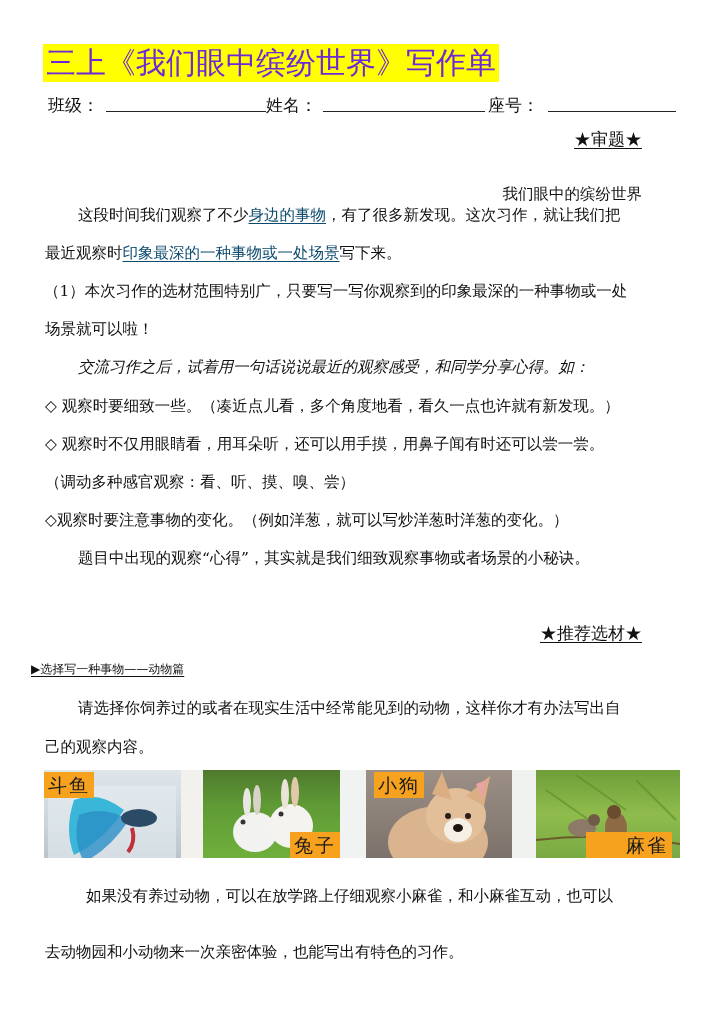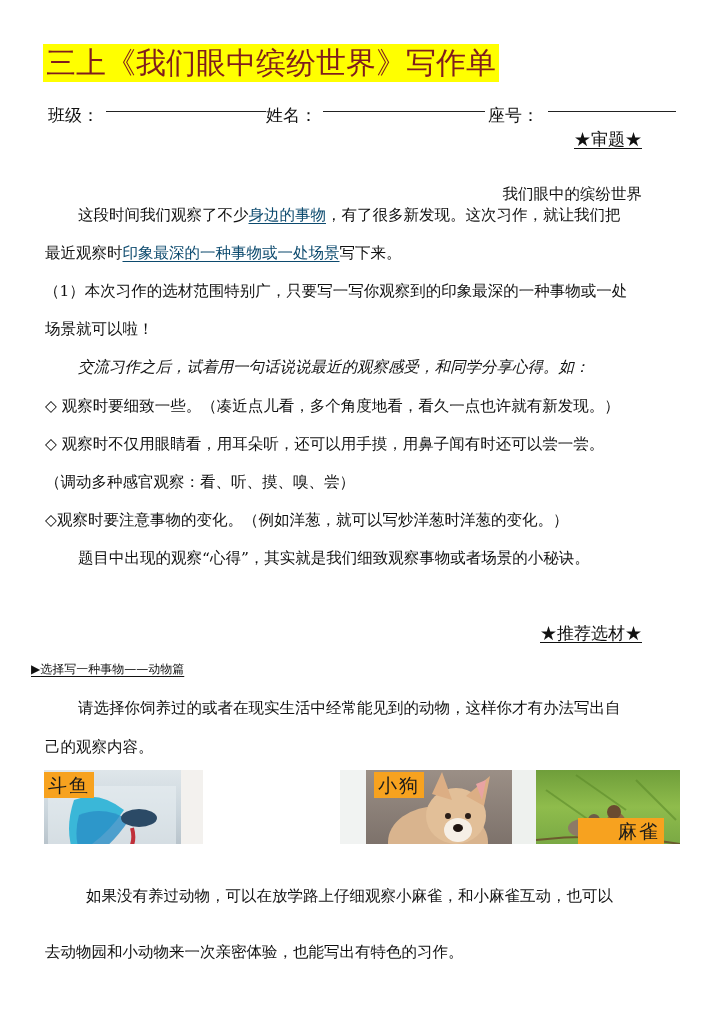--- a/index.html
+++ b/index.html
@@ -5,36 +5,36 @@
     html, body { margin: 0; padding: 0; background: #ffffff; }
     body {
       width: 724px; height: 1024px; position: relative; overflow: hidden;
       font-family: "DejaVu Serif", "Liberation Serif", serif;
       color: #111;
     }
     .title {
       position: absolute; left: 43px; top: 44px; height: 38px;
       background: #ffff00; padding: 0 3px;
       font-size: 30px; line-height: 38px; letter-spacing: 0px;
-      font-family: "DejaVu Serif", serif; color: #7f1d1d; white-space: nowrap;
+      font-family: "DejaVu Serif", serif; color: #6d28d9; white-space: nowrap;
     }
     .info-row { position: absolute; top: 92px; left: 48px; font-size: 17px; line-height: 22px; white-space: nowrap; }
-    .info-row .lbl { position: absolute; top: 12px; }
+    .info-row .lbl { position: absolute; top: 2px; }
     .info-row .line { position: absolute; top: 19px; height: 0; border-bottom: 1px solid #222; }
     .center-h {
       position: absolute; left: 0; width: 642px; text-align: right;
       font-size: 17px; line-height: 22px;
     }
     .center-h span.u { text-decoration: underline; text-underline-offset: 3px; }
     .p { position: absolute; left: 45px; width: 640px; font-size: 15.5px; line-height: 20px; white-space: nowrap; }
     .indent { padding-left: 33px; }
     .red { color: #0c4a6e; text-decoration: underline; text-underline-offset: 3px; }
     .sub-h { position: absolute; left: 31px; top: 658px; font-size: 12px; line-height: 22px; text-decoration: underline; text-underline-offset: 3px; }
     .photos { position: absolute; left: 44px; top: 770px; width: 636px; height: 102px; }
-    .photo { position: absolute; top: 0; height: 74px; overflow: hidden; }
+    .photo { position: absolute; top: 0; height: 88px; overflow: hidden; }
     .tag {
       position: absolute; background: #f7a21f; color: #1a1a1a;
       font-size: 19px; line-height: 26px; padding: 0 4px; letter-spacing: 2px;
     }
   </style>
 </head>
 <body>
 
 <div class="title">三上《我们眼中缤纷世界》写作单</div>
 
@@ -83,20 +83,33 @@
       <path d="M30,30 Q55,20 80,40 Q60,70 30,85 Q20,60 30,30Z" fill="#3ab7d8"></path>
       <path d="M35,45 Q60,35 85,50 Q65,80 40,92 Q28,70 35,45Z" fill="#2a8fc7" opacity="0.8"></path>
       <ellipse cx="95" cy="48" rx="18" ry="9" fill="#2b4a66"></ellipse>
       <path d="M88,58 Q92,72 84,82" stroke="#c0303a" stroke-width="4" fill="none"></path>
     </svg>
     <div class="tag" style="left:0;top:2px;">斗鱼</div>
   </div>
 
   <div class="photo" style="left:137px;width:22px;background:#f3f1ee;"></div>
 
+  <div class="photo" style="left:159px;width:137px;background:linear-gradient(180deg,#4f7a2e 0%,#5f9a35 40%,#6fb03c 100%);">
+    <svg width="137" height="102">
+      <ellipse cx="52" cy="62" rx="22" ry="20" fill="#f2f2f0"></ellipse>
+      <ellipse cx="44" cy="32" rx="4" ry="14" fill="#e9e7e2"></ellipse>
+      <ellipse cx="54" cy="30" rx="4" ry="15" fill="#d8d2c8"></ellipse>
+      <circle cx="40" cy="52" r="2.5" fill="#333"></circle>
+      <ellipse cx="88" cy="56" rx="22" ry="22" fill="#f5f3ef"></ellipse>
+      <ellipse cx="82" cy="24" rx="4" ry="15" fill="#e9e3d8"></ellipse>
+      <ellipse cx="92" cy="22" rx="4" ry="15" fill="#e0c8a8"></ellipse>
+      <circle cx="78" cy="44" r="2.5" fill="#333"></circle>
+    </svg>
+    <div class="tag" style="right:0;bottom:0;">兔子</div>
+  </div>
   <div class="photo" style="left:296px;width:26px;background:#f1f3f2;"></div>
 
   <div class="photo" style="left:322px;width:146px;background:linear-gradient(180deg,#9b8f86 0%,#7d726b 100%);">
     <svg width="146" height="102">
       <ellipse cx="72" cy="72" rx="50" ry="36" fill="#d9b48e"></ellipse>
       <ellipse cx="90" cy="46" rx="30" ry="28" fill="#e2bf98"></ellipse>
       <path d="M66,24 L76,2 L86,30Z" fill="#dcae84"></path>
       <path d="M100,26 L124,6 L118,36Z" fill="#dcae84"></path>
       <path d="M110,14 L120,10 L116,30Z" fill="#e8a3a3"></path>
       <ellipse cx="92" cy="60" rx="14" ry="12" fill="#f6efe6"></ellipse>
@@ -111,18 +124,18 @@
   <div class="photo" style="left:492px;width:144px;background:linear-gradient(180deg,#6f9e3a 0%,#8fbc4c 50%,#7aa944 100%);">
     <svg width="144" height="102">
       <path d="M0,70 Q70,62 144,74" stroke="#6b5a2e" stroke-width="2" fill="none"></path>
       <path d="M10,20 L60,55 M40,5 L90,40 M100,10 L140,50" stroke="#5c8a2a" stroke-width="2" fill="none" opacity="0.6"></path>
       <ellipse cx="46" cy="58" rx="14" ry="9" fill="#8c7a66"></ellipse>
       <circle cx="58" cy="50" r="6" fill="#6e5c48"></circle>
       <ellipse cx="80" cy="58" rx="11" ry="16" fill="#8e6a44"></ellipse>
       <circle cx="78" cy="42" r="7" fill="#6a4b30"></circle>
       <path d="M80,74 L78,96" stroke="#7a5a3a" stroke-width="4"></path>
     </svg>
-    <div class="tag" style="right:16px;bottom:0;padding-left:40px;">麻雀</div>
+    <div class="tag" style="right:8px;bottom:0;padding-left:40px;">麻雀</div>
   </div>
 </div>
 
 <div class="p indent" style="top:886px;left:53px;">如果没有养过动物，可以在放学路上仔细观察小麻雀，和小麻雀互动，也可以</div>
 <div class="p" style="top:928px;margin-top:14px;">去动物园和小动物来一次亲密体验，也能写出有特色的习作。</div>
 
 </body></html>

